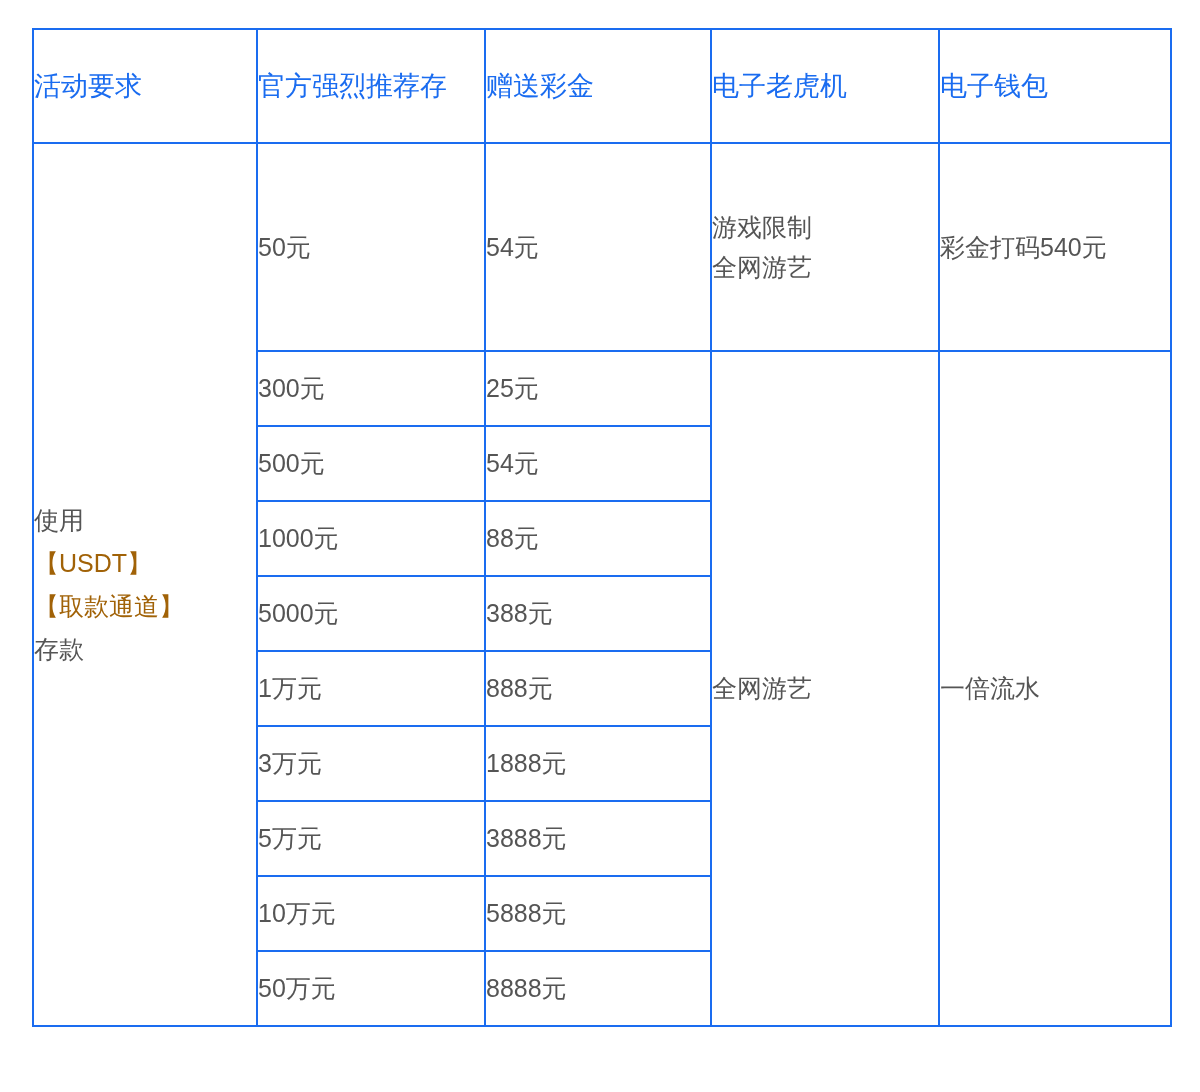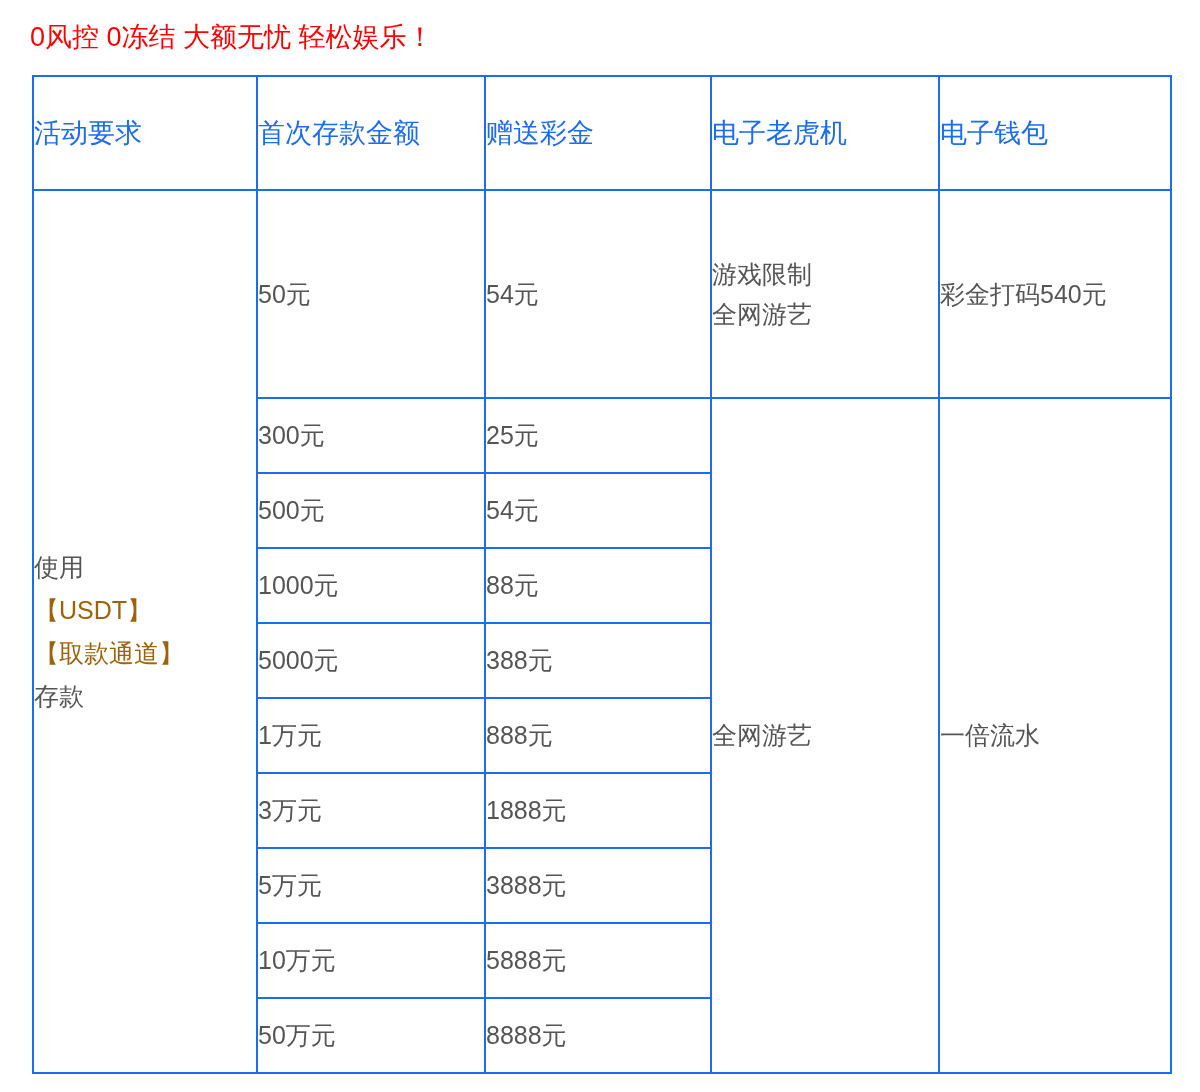--- a/index.html
+++ b/index.html
@@ -76,36 +76,35 @@
   .multiline {
     line-height: 1.62;
   }
 </style>
 </head>
 <body>
 
 <div class="page">
 
   <div class="banner">
-    <span class="banner-line">0风控 0冻结 大额无忧 轻松娱乐！</span>
   </div>
 
   <div class="table-wrap">
     <table class="promo">
       <colgroup>
         <col class="col1">
           <col class="col2">
           <col class="col3">
           <col class="col4">
           <col class="col5">
       </colgroup>
       <thead>
         <tr>
           <th>活动要求</th>
-          <th>首次存款金额</th>
+          <th>官方强烈推荐存</th>
           <th>赠送彩金</th>
           <th>电子老虎机</th>
           <th>电子钱包</th>
         </tr>
       </thead>
       <tbody>
         <tr class="row-tall">
           <td rowspan="10" class="cell-req">
             <div>使用</div>
             <div class="hl">【USDT】</div>

